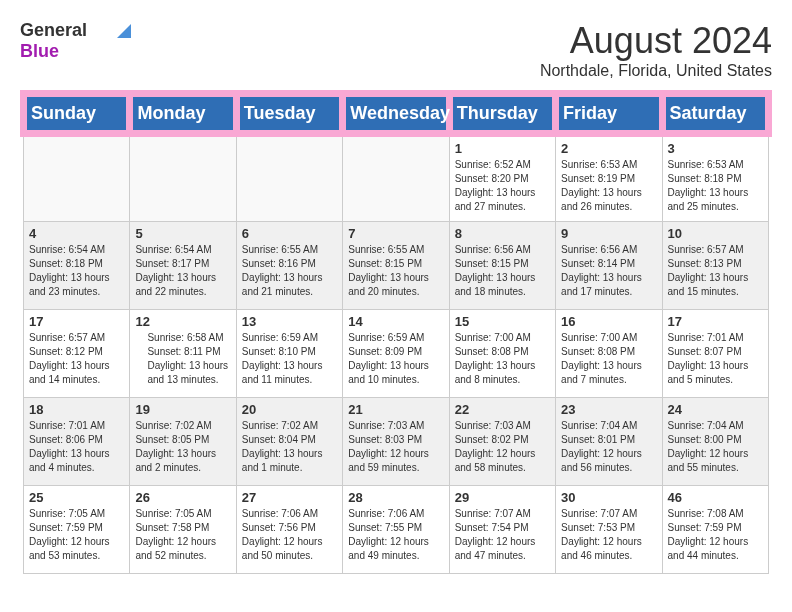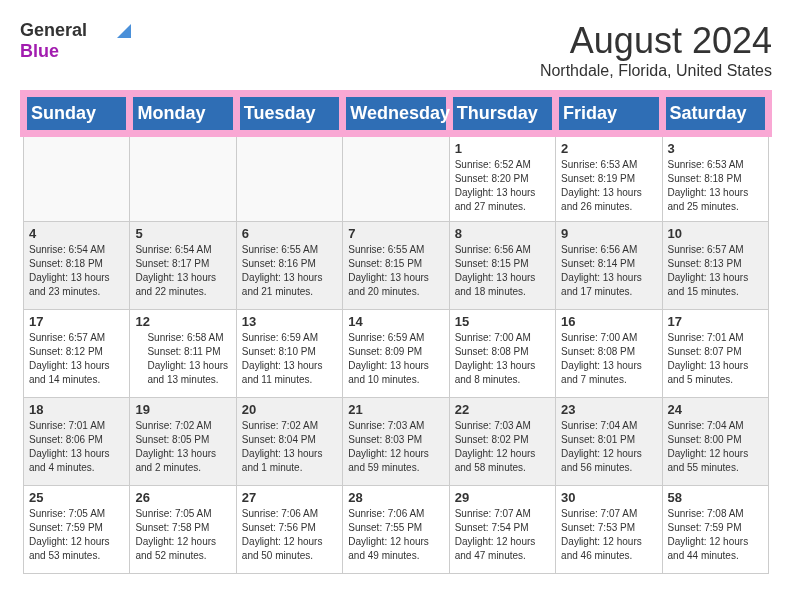--- a/index.html
+++ b/index.html
@@ -345,21 +345,21 @@
 and 47 minutes.</div>
         </td>
         <td>
           <span class="day-num">30</span>
           <div class="day-info" style="white-space: pre-line;">Sunrise: 7:07 AM
 Sunset: 7:53 PM
 Daylight: 12 hours
 and 46 minutes.</div>
         </td>
         <td>
-          <span class="day-num">58</span>
+          <span class="day-num">46</span>
           <div class="day-info" style="white-space: pre-line;">Sunrise: 7:08 AM
 Sunset: 7:59 PM
 Daylight: 12 hours
 and 44 minutes.</div>
         </td>
       </tr>
     </tbody>
 </table>
 
 </body></html>

